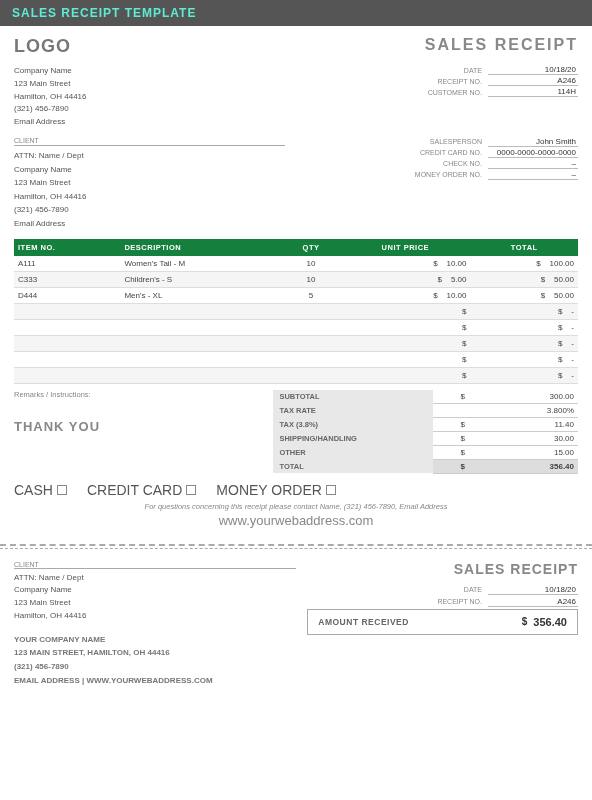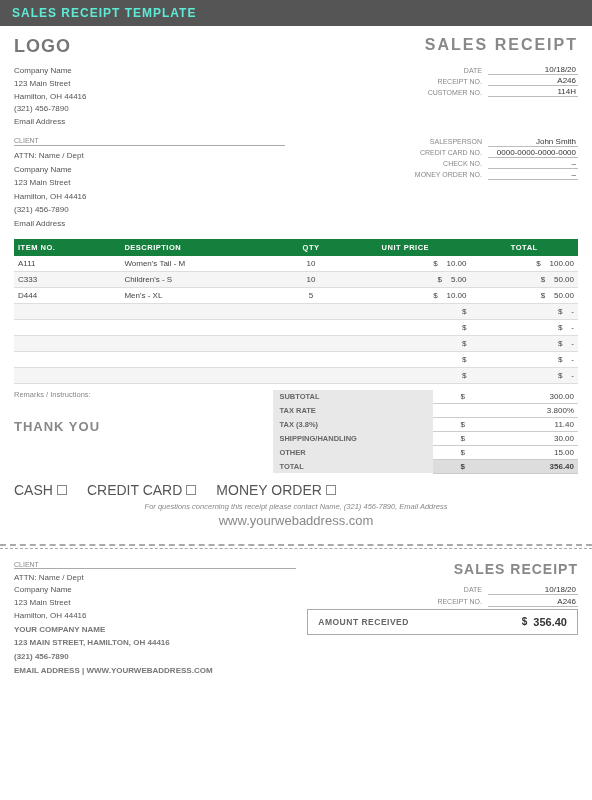--- a/index.html
+++ b/index.html
@@ -288,20 +288,21 @@
 
     .stub-client-info {
       font-size: 8px;
       color: #555;
       line-height: 1.6;
     }
 
     .stub-company {
       font-size: 8px;
       color: #777;
+      margin-top: 10px;
       text-transform: uppercase;
       font-weight: bold;
       line-height: 1.7;
     }
 
     .stub-right {
       width: 48%;
       text-align: right;
     }
 

